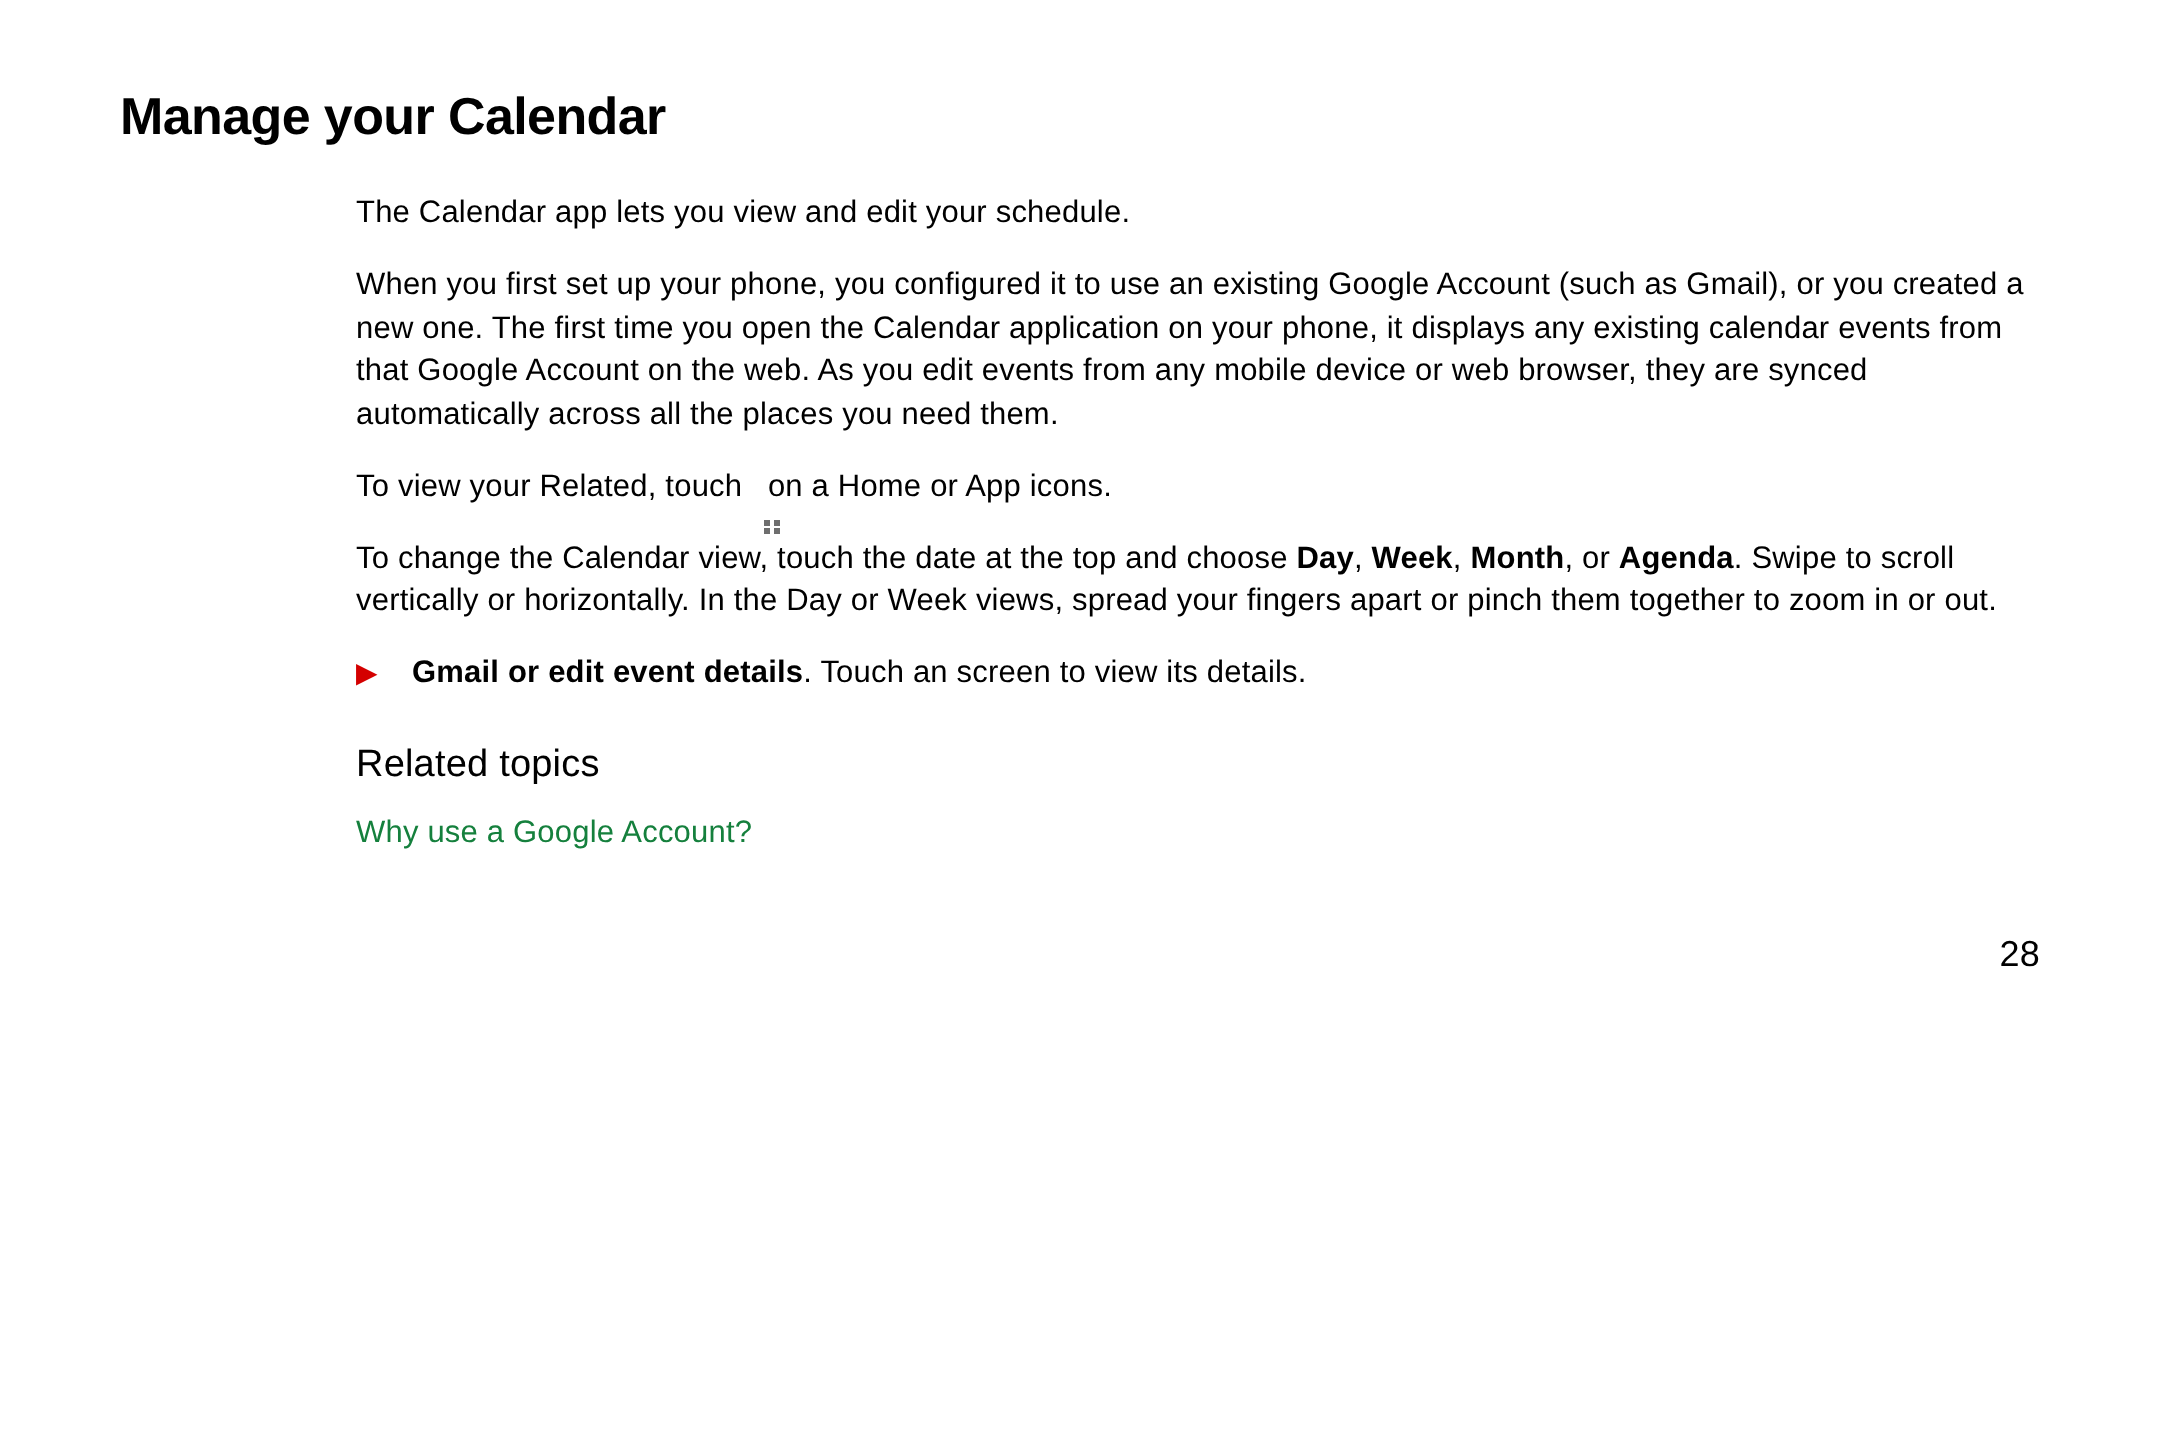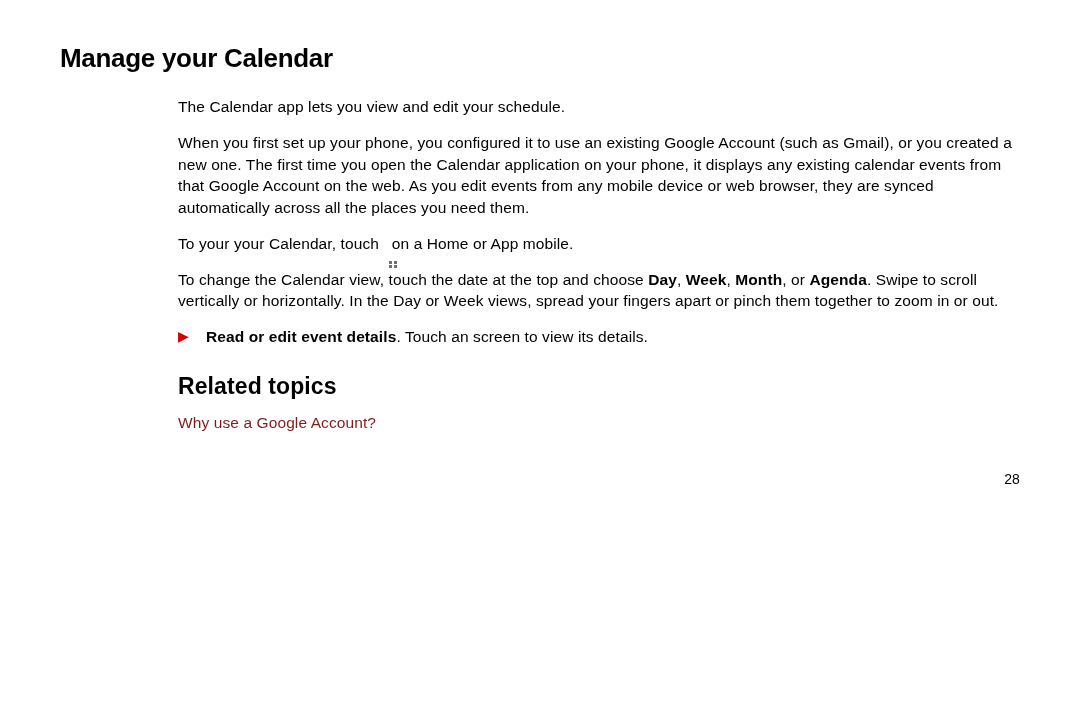--- a/index.html
+++ b/index.html
@@ -77,65 +77,65 @@
   }
   .bullets li::before {
     content: "\25B6";
     color: #d40000;
     position: absolute;
     left: 0;
     top: 1px;
     font-size: 14px;
   }
   h2.subhead {
-    font-size: 23px;
-    font-weight: bold;
+    font-size: 19px;
+    font-weight: normal;
     margin: 22px 0 10px 0;
   }
   a.topic-link {
-    color: #7f1d1d;
+    color: #15803d;
     text-decoration: none;
   }
   .page-num {
     position: absolute;
     right: 60px;
     bottom: 30px;
-    font-size: 14px;
+    font-size: 18px;
   }
   .bold { font-weight: bold; text-align: center; }
 </style>
 </head>
 <body>
 
 <div class="page">
 
   <h1 class="title">Manage your Calendar</h1>
 
   <div class="body-col">
 
     <p>The Calendar app lets you view and edit your schedule.</p>
 
     <p>When you first set up your phone, you configured it to use an existing Google Account (such as Gmail), or you created a new one. The first time you open the Calendar application on your phone, it displays any existing calendar events from that Google Account on the web. As you edit events from any mobile device or web browser, they are synced automatically across all the places you need them.</p>
 
     <p>
-      <span>To your your Calendar, touch </span>
+      <span>To view your Related, touch </span>
       <span class="icon-inline">
         <span class="calendar-glyph"></span>
       </span>
-      <span> on a Home or App mobile.</span>
+      <span> on a Home or App icons.</span>
     </p>
 
     <p>
       <span>To change the Calendar view, touch the date at the top and choose </span><span class="bold">Day</span><span>, </span><span class="bold">Week</span><span>, </span><span class="bold">Month</span><span>, or </span><span class="bold">Agenda</span><span>.</span><span> Swipe to scroll vertically or horizontally. In the Day or Week views, spread your fingers apart or pinch them together to zoom in or out.</span>
     </p>
 
 
     <ul class="bullets">
       <li>
-        <span class="bold">Read or edit event details</span><span>. Touch an screen to view its details.</span>
+        <span class="bold">Gmail or edit event details</span><span>. Touch an screen to view its details.</span>
       </li>
     </ul>
 
     <h2 class="subhead">Related topics</h2>
 
     <p>
       <a href="#" class="topic-link">Why use a Google Account?</a>
     </p>
 
   </div>

